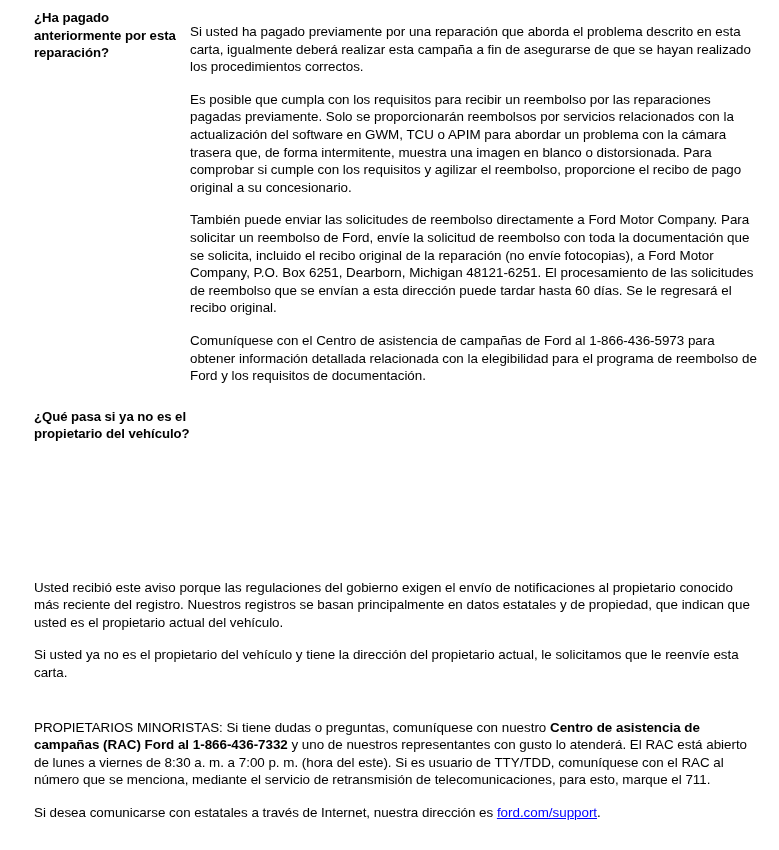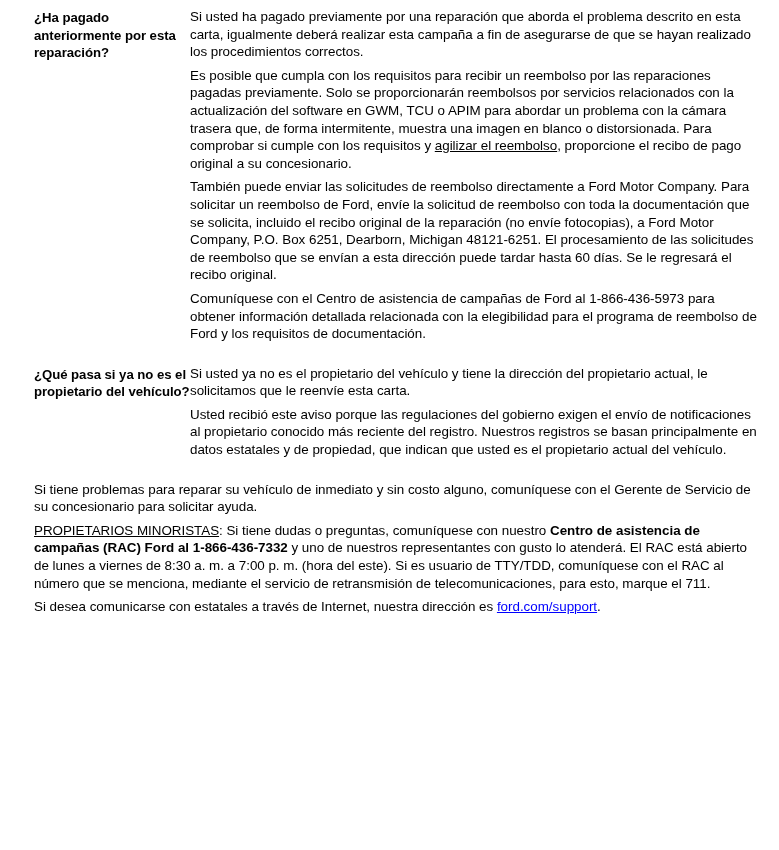--- a/index.html
+++ b/index.html
@@ -23,46 +23,46 @@
     padding: 8px 18px 0 34px;
     overflow: hidden;
   }
   .faq-section {
     display: flex;
     align-items: flex-start;
     width: 100%;
   }
   .faq-section + .faq-section {
     margin-top: 22px;
+    flex-direction: column;
   }
   .q-col {
     flex: 0 0 156px;
     width: 156px;
     font-size: 13.2px;
     font-weight: bold;
     line-height: 17.5px;
     letter-spacing: -0.05px;
     padding-top: 1px;
   }
   .a-col {
     flex: 1 1 auto;
     font-size: 13.4px;
     line-height: 17.6px;
     letter-spacing: -0.02px;
     padding-right: 4px;
   }
   .a-col p {
-    margin: 0 0 6px 0;
+    margin: 15px 0 6px 0;
     text-align: left;
   }
   .a-col p:last-child {
     margin-bottom: 0;
   }
   .u {
-    text-decoration: underline;
   }
   .b {
     font-weight: bold;
   }
   .link {
     color: #0000ff;
     text-decoration: underline;
     text-align: right;
   }
 </style>
@@ -76,25 +76,24 @@
         <div class="a-col">
           <p><span>Si usted ha pagado previamente por una reparación que aborda el problema descrito en esta carta, igualmente deberá realizar esta campaña a fin de asegurarse de que se hayan realizado los procedimientos correctos.</span></p>
           <p><span>Es posible que cumpla con los requisitos para recibir un reembolso por las reparaciones pagadas previamente. Solo se proporcionarán reembolsos por servicios relacionados con la actualización del software en GWM, TCU o APIM para abordar un problema con la cámara trasera que, de forma intermitente, muestra una imagen en blanco o distorsionada. Para comprobar si cumple con los requisitos y </span><span class="u">agilizar el reembolso</span><span>, proporcione el recibo de pago original a su concesionario.</span></p>
           <p><span>También puede enviar las solicitudes de reembolso directamente a Ford Motor Company. Para solicitar un reembolso de Ford, envíe la solicitud de reembolso con toda la documentación que se solicita, incluido el recibo original de la reparación (no envíe fotocopias), a Ford Motor Company, P.O. Box 6251, Dearborn, Michigan 48121-6251. El procesamiento de las solicitudes de reembolso que se envían a esta dirección puede tardar hasta 60 días. Se le regresará el recibo original.</span></p>
           <p><span>Comuníquese con el Centro de asistencia de campañas de Ford al 1-866-436-5973 para obtener información detallada relacionada con la elegibilidad para el programa de reembolso de Ford y los requisitos de documentación.</span></p>
         </div>
       </div>
       <div class="faq-section">
         <div class="q-col">¿Qué pasa si ya no es el propietario del vehículo?</div>
         <div class="a-col">
+          <p><span>Usted recibió este aviso porque las regulaciones del gobierno exigen el envío de notificaciones al propietario conocido más reciente del registro. Nuestros registros se basan principalmente en datos estatales y de propiedad, que indican que usted es el propietario actual del vehículo.</span></p>
           <p><span>Si usted ya no es el propietario del vehículo y tiene la dirección del propietario actual, le solicitamos que le reenvíe esta carta.</span></p>
-          <p><span>Usted recibió este aviso porque las regulaciones del gobierno exigen el envío de notificaciones al propietario conocido más reciente del registro. Nuestros registros se basan principalmente en datos estatales y de propiedad, que indican que usted es el propietario actual del vehículo.</span></p>
         </div>
       </div>
       <div class="faq-section">
         <div class="a-col">
-          <p><span>Si tiene problemas para reparar su vehículo de inmediato y sin costo alguno, comuníquese con el Gerente de Servicio de su concesionario para solicitar ayuda.</span></p>
           <p><span class="u">PROPIETARIOS MINORISTAS</span><span>: Si tiene dudas o preguntas, comuníquese con nuestro </span><span class="b">Centro de asistencia de campañas (RAC) Ford al 1-866-436-7332</span><span> y uno de nuestros representantes con gusto lo atenderá. El RAC está abierto de lunes a viernes de 8:30 a. m. a 7:00 p. m. (hora del este). Si es usuario de TTY/TDD, comuníquese con el RAC al número que se menciona, mediante el servicio de retransmisión de telecomunicaciones, para esto, marque el 711.</span></p>
           <p><span>Si desea comunicarse con estatales a través de Internet, nuestra dirección es </span><a class="link" href="#">ford.com/support</a><span>.</span></p>
         </div>
       </div>
     </div>
 </div>
 
 </body></html>

